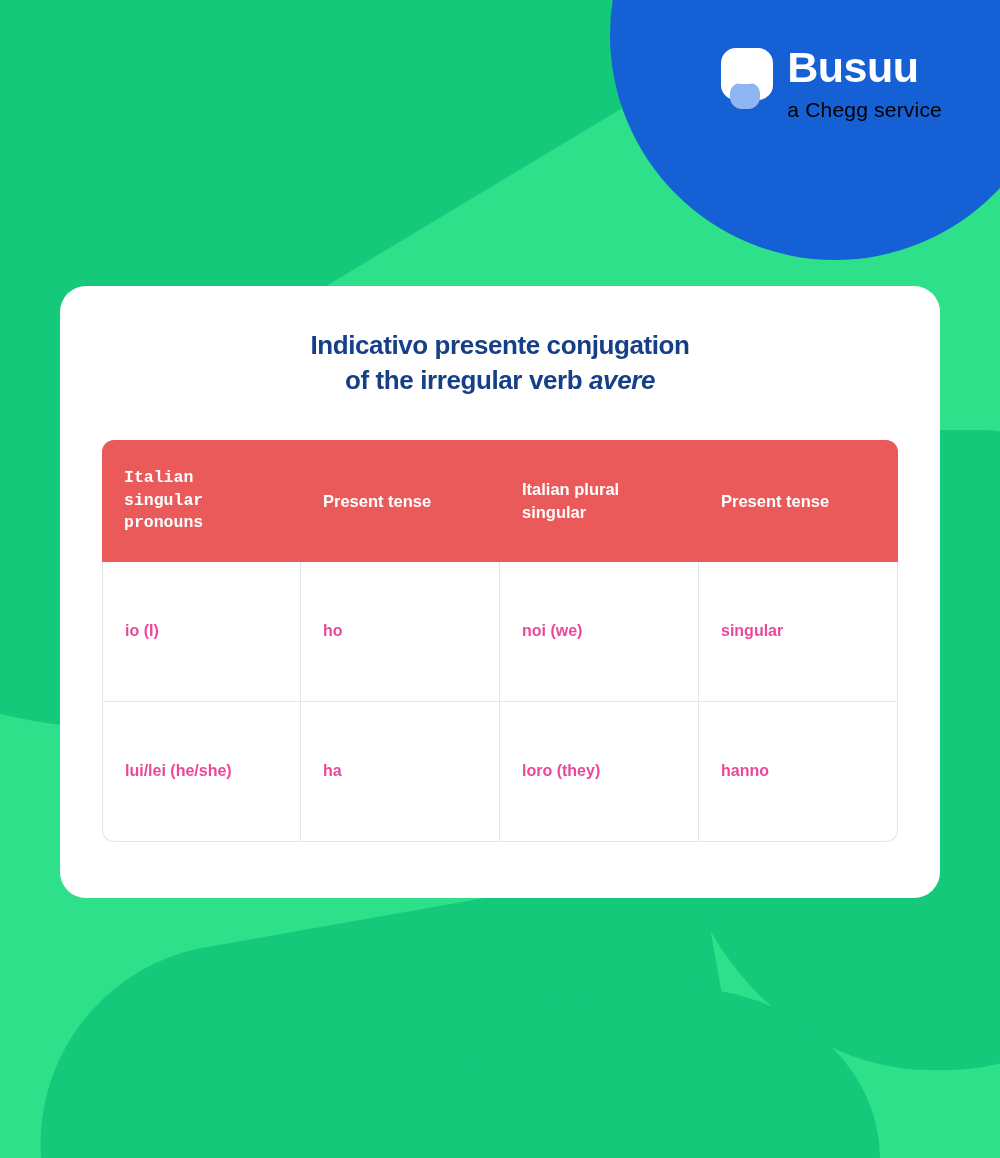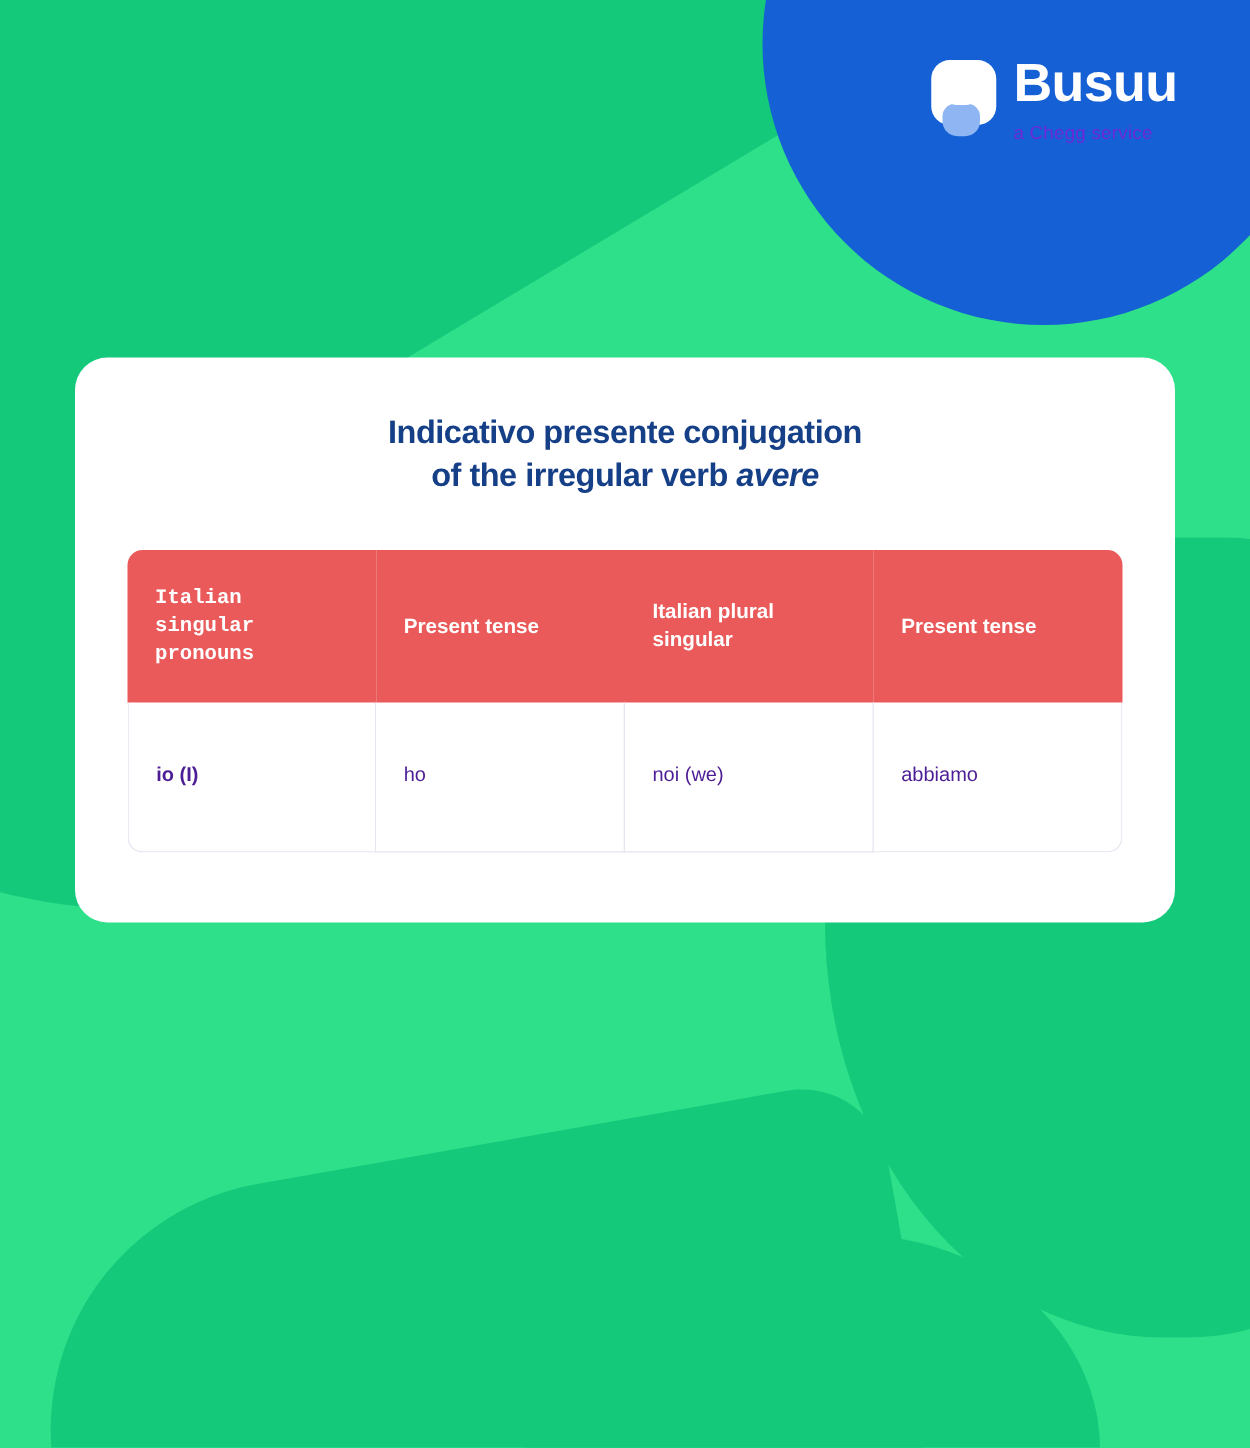--- a/index.html
+++ b/index.html
@@ -97,22 +97,22 @@
   }
   .brand-text { padding-top: 4px; }
   .brand-name {
     font-size: 43px;
     font-weight: bold;
     color: #ffffff;
     letter-spacing: -0.5px;
     line-height: 1;
   }
   .brand-sub {
-    font-size: 15px;
-    color: #6d28d9;
+    font-size: 21px;
+    color: #000000;
     margin-top: 9px;
     letter-spacing: 0.2px;
   }
 
   
   .card {
     position: absolute;
     left: 60px; top: 286px;
     width: 880px;
     background: #ffffff;
@@ -146,33 +146,33 @@
     text-align: left;
     padding: 26px 22px;
     height: 122px;
     vertical-align: middle;
     line-height: 1.35;
   }
   thead th:first-child { border-radius: 12px 0 0 0; font-family: Liberation Mono, monospace; }
   thead th:last-child { border-radius: 0 12px 0 0; }
 
   tbody td {
-    height: 120px;
+    height: 140px;
     padding: 0 22px;
     vertical-align: middle;
     font-size: 16px;
-    color: #4c1d95;
+    color: #ec4899;
     border-right: 1px solid #e3e6ef;
     border-bottom: 1px solid #e3e6ef;
   }
   tbody tr td:first-child { border-left: 1px solid #e3e6ef; }
   tbody tr:last-child td:first-child { border-radius: 0 0 0 12px; }
   tbody tr:last-child td:last-child { border-radius: 0 0 12px 0; }
   td.pronoun { font-weight: bold; }
-  td.form { font-weight: normal; }
+  td.form { font-weight: bold; }
 </style>
 </head>
 <body>
 
 <div class="bg-layer">
   <div class="blob-a"></div>
   <div class="blob-b"></div>
   <div class="blob-c"></div>
   <div class="blob-d"></div>
   <div class="blob-e"></div>
@@ -203,19 +203,25 @@
           <th>Present tense</th>
           <th>Italian plural singular</th>
           <th>Present tense</th>
         </tr>
       </thead>
       <tbody>
         <tr>
           <td class="pronoun">io (I)</td>
           <td class="form">ho</td>
           <td class="form">noi (we)</td>
-          <td class="form">abbiamo</td>
+          <td class="form">singular</td>
+        </tr>
+        <tr>
+          <td class="pronoun">lui/lei (he/she)</td>
+          <td class="form">ha</td>
+          <td class="form">loro (they)</td>
+          <td class="form">hanno</td>
         </tr>
       </tbody>
     </table>
   </div>
 
 </div>
 
 </body></html>

